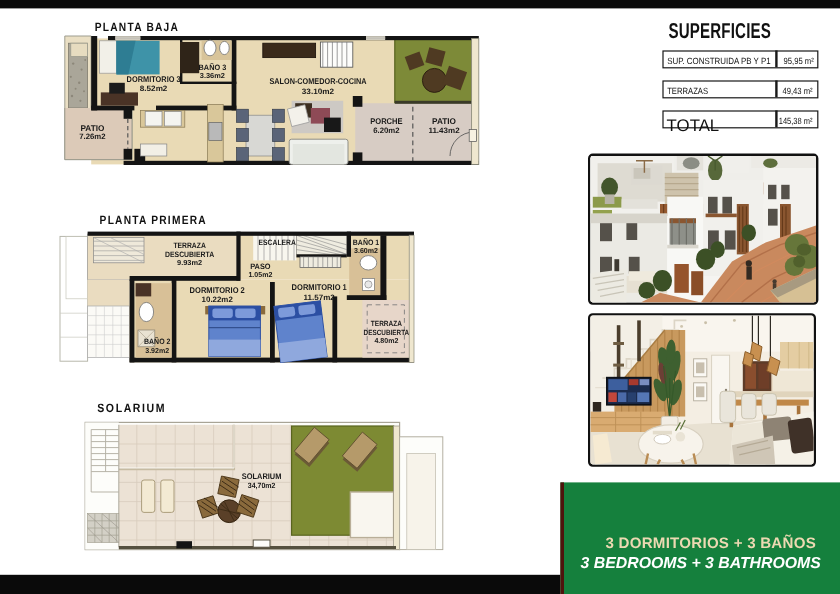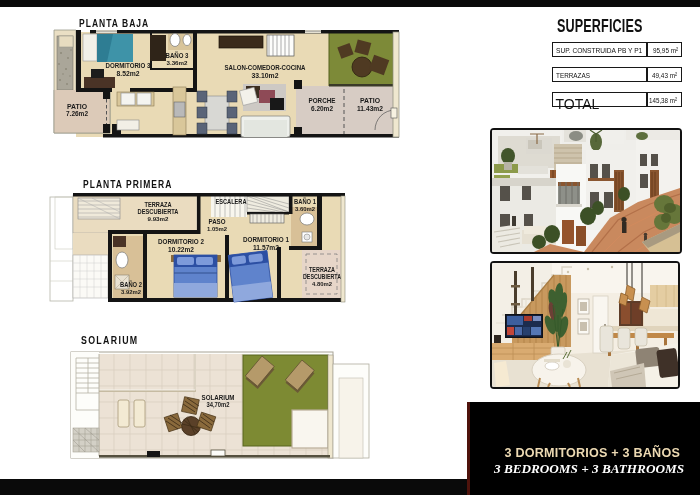--- a/index.html
+++ b/index.html
@@ -521,17 +521,17 @@
   <path d="M122 110 L148 104 M124 116 L150 110" stroke="#b5aa96" stroke-width="1"></path>
 
   <ellipse cx="67" cy="107" rx="27" ry="16" fill="#f7f3eb" stroke="#d8d0c0" stroke-width="1"></ellipse>
   <path d="M48 115 L46 124 M86 115 L88 124 M58 120 L56 124 M76 120 L78 124" stroke="#b98c54" stroke-width="2"></path>
   <ellipse cx="60" cy="103" rx="7" ry="4" fill="#ffffff" stroke="#c8c0b0" stroke-width="0.7"></ellipse>
   <circle cx="75" cy="101" r="4" fill="#e9e3d5"></circle>
   <path d="M71 96 L75 89 M75 95 L79 87" stroke="#5a7038" stroke-width="1"></path>
   <rect x="52" y="96" width="16" height="3" fill="#e3dccb"></rect>
 </svg>
 
-<div class="abs" style="left:467px;top:402px;width:233px;height:93px;background:#000000;">
+<div class="abs" style="left:467px;top:402px;width:233px;height:93px;background:#15803d;">
   <div class="abs" style="left:0;top:0;width:3px;height:93px;background:#4f130c;"></div>
   <div class="abs" style="right:20px;top:44px;font-size:12.6px;font-weight:bold;color:#ecd9b2;white-space:nowrap;letter-spacing:0.2px;">3 DORMITORIOS + 3 BAÑOS</div>
-  <div class="abs" style="right:16px;top:58.5px;font-size:13.2px;font-weight:bold;font-style:italic;color:#ffffff;white-space:nowrap;font-family:Liberation Serif, serif;">3 BEDROOMS + 3 BATHROOMS</div>
+  <div class="abs" style="right:16px;top:58.5px;font-size:13.2px;font-weight:bold;font-style:italic;color:#ffffff;white-space:nowrap;">3 BEDROOMS + 3 BATHROOMS</div>
 </div>
 
 </body></html>

